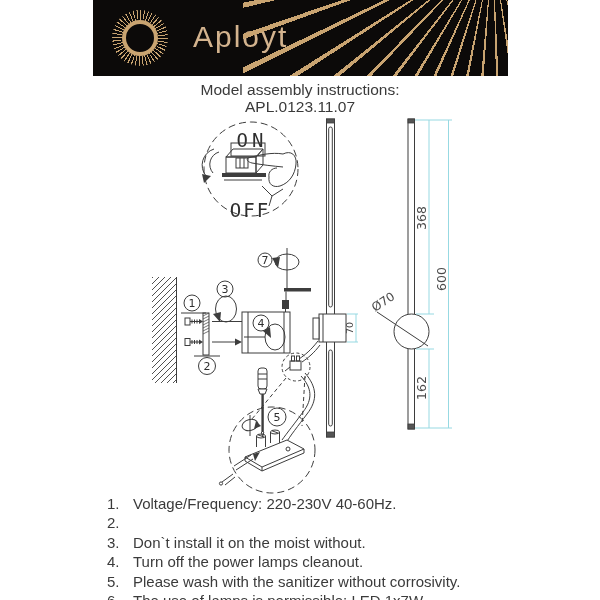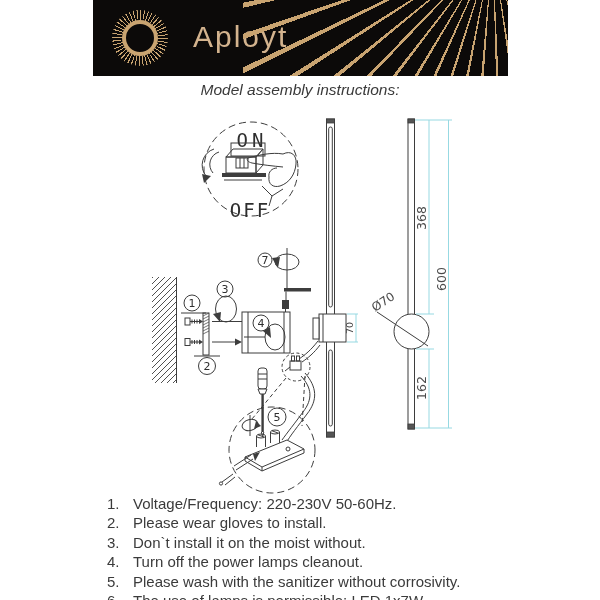--- a/index.html
+++ b/index.html
@@ -24,21 +24,21 @@
     position:absolute; left:100px; top:20px;
     color:#d3b38e; font-size:30px; font-weight:400; letter-spacing:2px;
   }
   .fan{
     position:absolute; right:-55px; top:-70px; width:320px; height:230px;
     background:repeating-conic-gradient(from 118deg at 78% 8%,
        #c9a471 0deg 1.1deg, rgba(0,0,0,0) 1.1deg 6.6deg);
   }
   
   .title-block{ position:absolute; left:0; top:81px; width:600px; text-align:center; color:#3a3a3a; }
-  .title-line{ font-size:15.5px; line-height:17px;font-style:italic; }
+  .title-line{ font-size:15.5px; line-height:17px; }
   .model-line{ font-size:15.5px; line-height:17px; }
   
   svg.diagram{ position:absolute; left:0; top:0; width:600px; height:600px; }
   svg.diagram *{ vector-effect:none; }
   .ln{ stroke:#3d3d3d; stroke-width:1; fill:none; }
   .lnf{ stroke:#3d3d3d; stroke-width:1; fill:#ffffff; }
   .fill{ fill:#3d3d3d; stroke:none; }
   .cap{ fill:#555; stroke:#3d3d3d; stroke-width:0.8; }
   .cyan{ stroke:#97d9e2; stroke-width:1; fill:none; }
   .dimtxt{ fill:#4a4a4a; font-family:"DejaVu Sans", sans-serif; }
@@ -56,20 +56,21 @@
 <div class="page">
 
   <div class="header">
     <div class="sun"></div>
     <div class="brand">Aployt</div>
     <div class="fan"></div>
   </div>
 
   <div class="title-block">
     <div class="title-line">Model assembly instructions:</div>
+    <div class="model-line">APL.0123.11.07</div>
   </div>
 
   <svg class="diagram" viewBox="0 0 600 600">
 
     <defs>
       <clipPath id="wallclip">
           <rect x="152" y="277" width="25" height="106"></rect>
         </clipPath>
     </defs>
 
@@ -307,25 +308,24 @@
         <line class="ln" x1="233" y1="474" x2="222" y2="482"></line>
         <line class="ln" x1="235" y1="477" x2="225" y2="485"></line>
         <circle class="ln" cx="221" cy="483.5" r="1.6"></circle>
       </g>
     </g>
   </svg>
 
   <div class="instructions">
     <div class="ins-row">
       <span class="ins-num">1.</span>
-      <span class="ins-text">Voltage/Frequency: 220-230V 50-60Hz.</span>
+      <span class="ins-text">Voltage/Frequency: 220-230V 40-60Hz.</span>
     </div>
     <div class="ins-row">
       <span class="ins-num">2.</span>
-      <span class="ins-text">Please wear gloves to install.</span>
     </div>
     <div class="ins-row">
       <span class="ins-num">3.</span>
       <span class="ins-text">Don`t install it on the moist without.</span>
     </div>
     <div class="ins-row">
       <span class="ins-num">4.</span>
       <span class="ins-text">Turn off the power lamps cleanout.</span>
     </div>
     <div class="ins-row">

